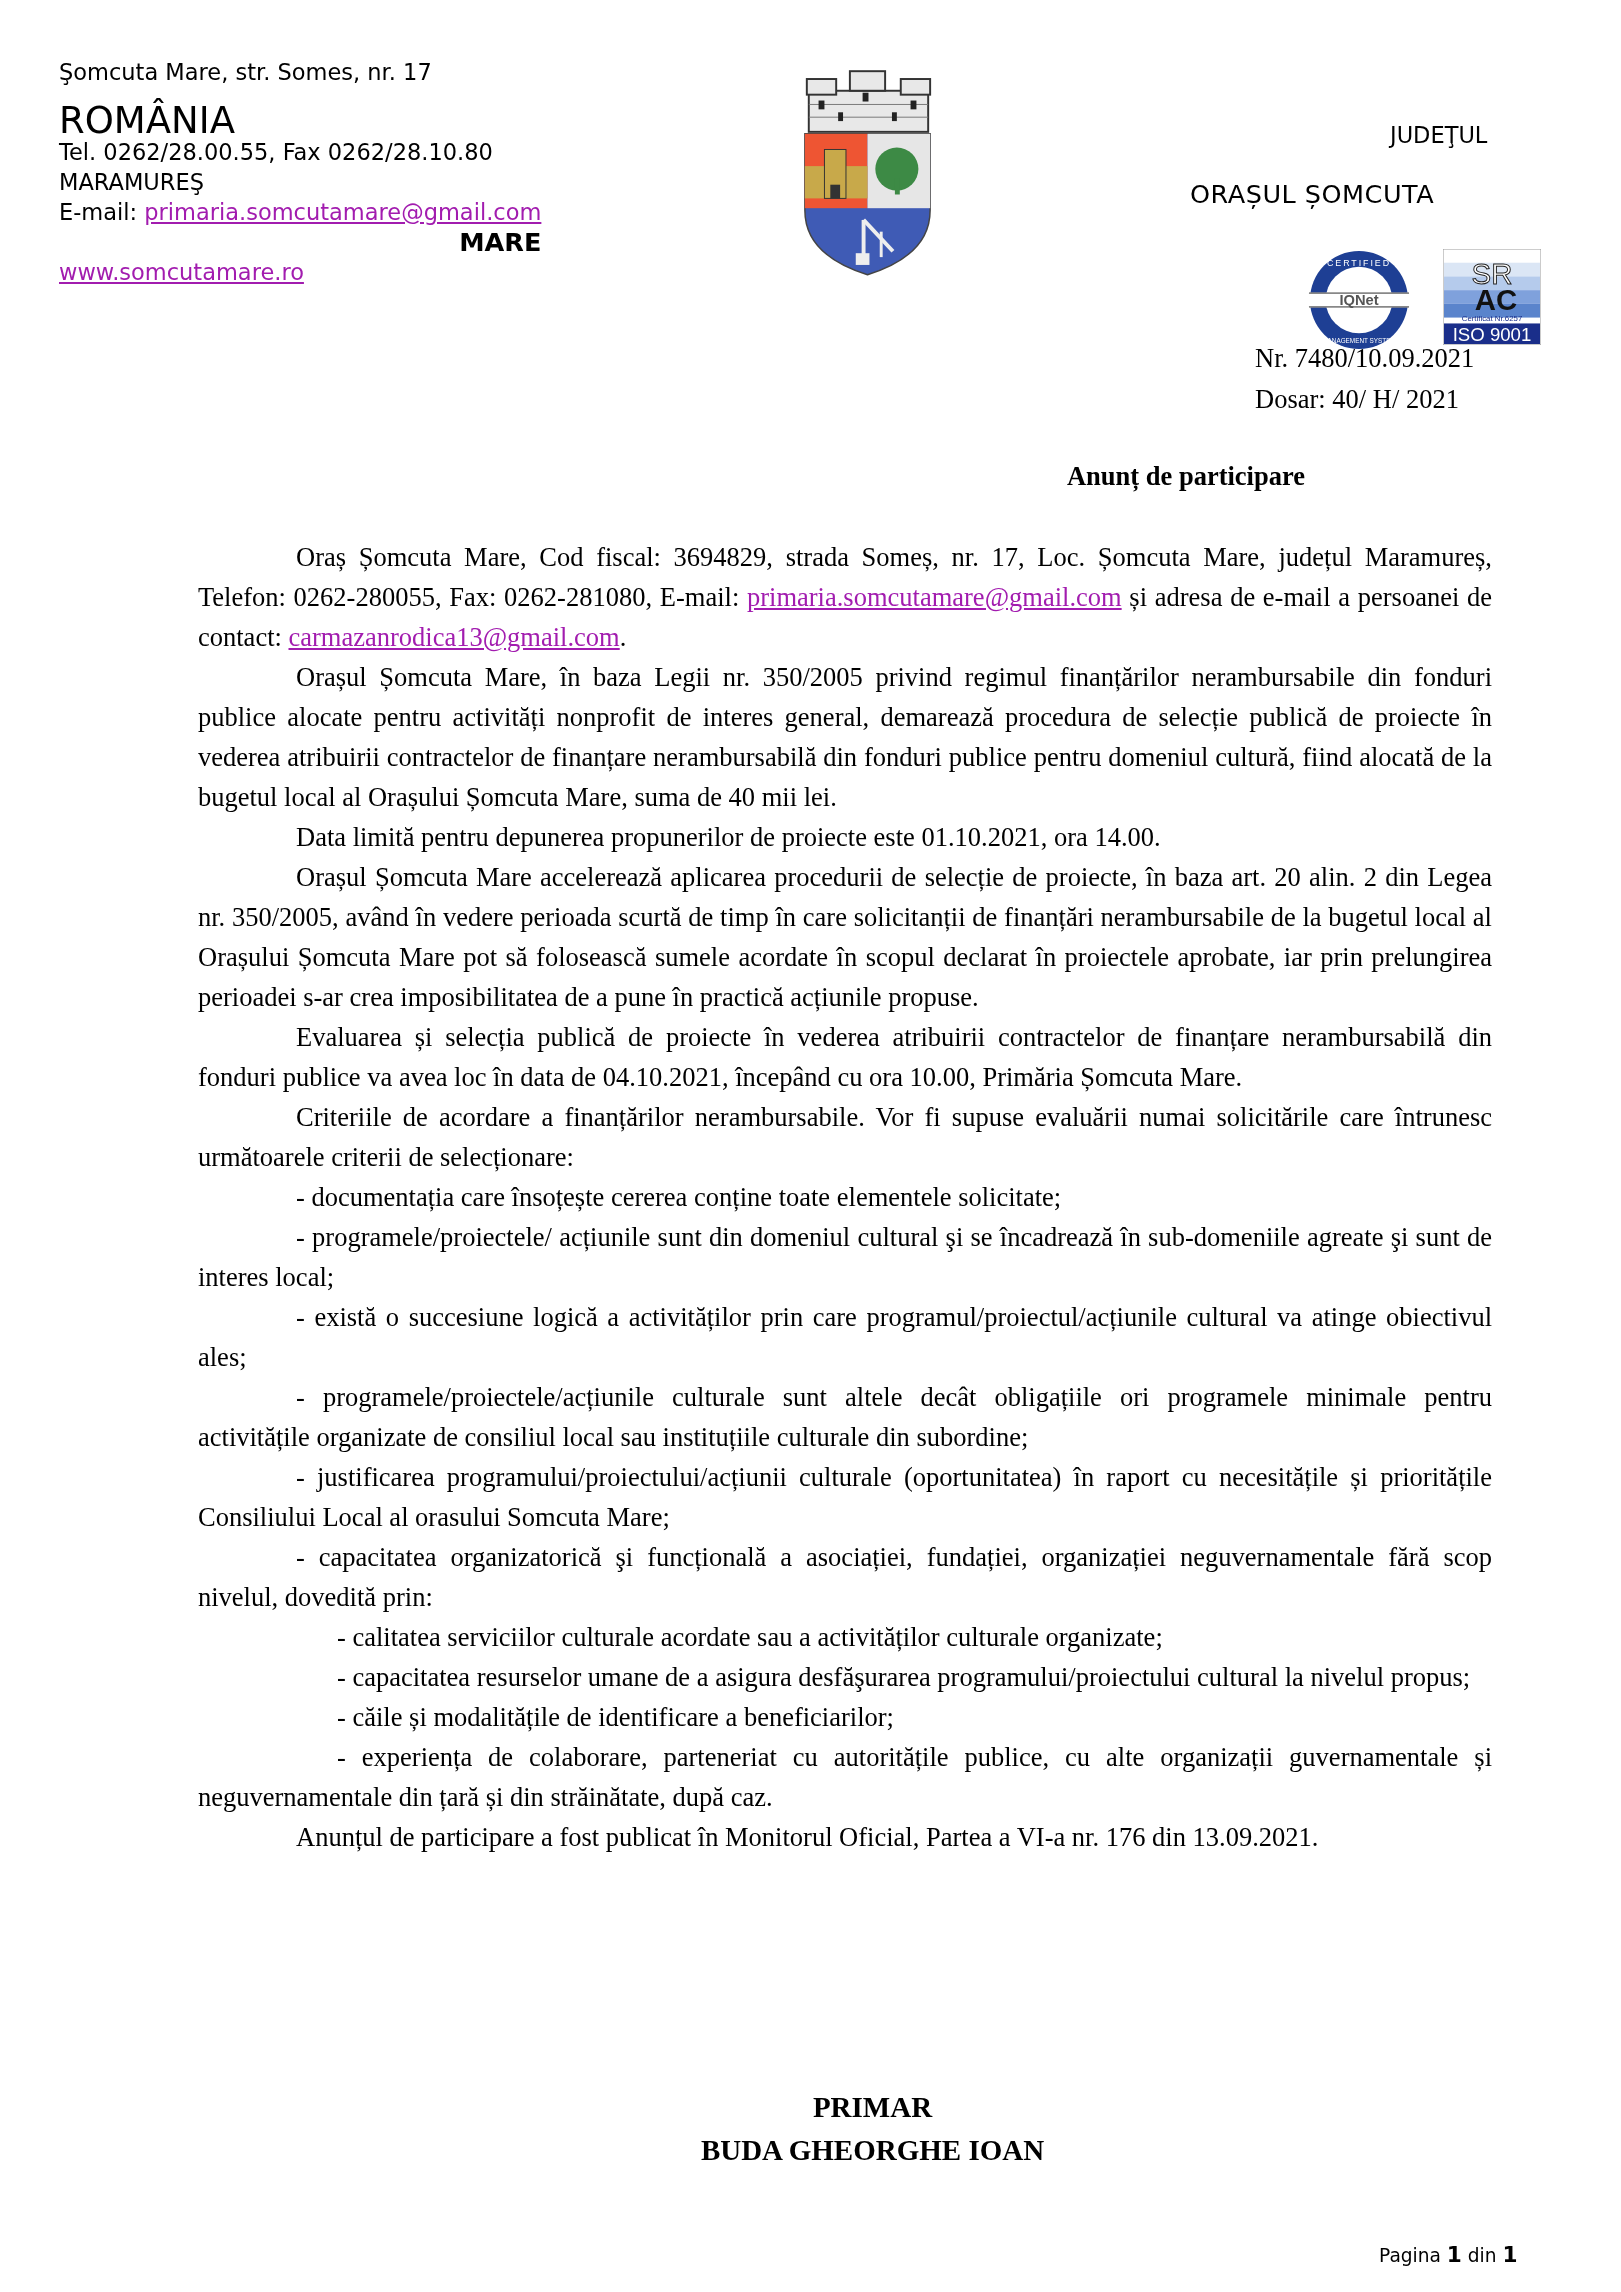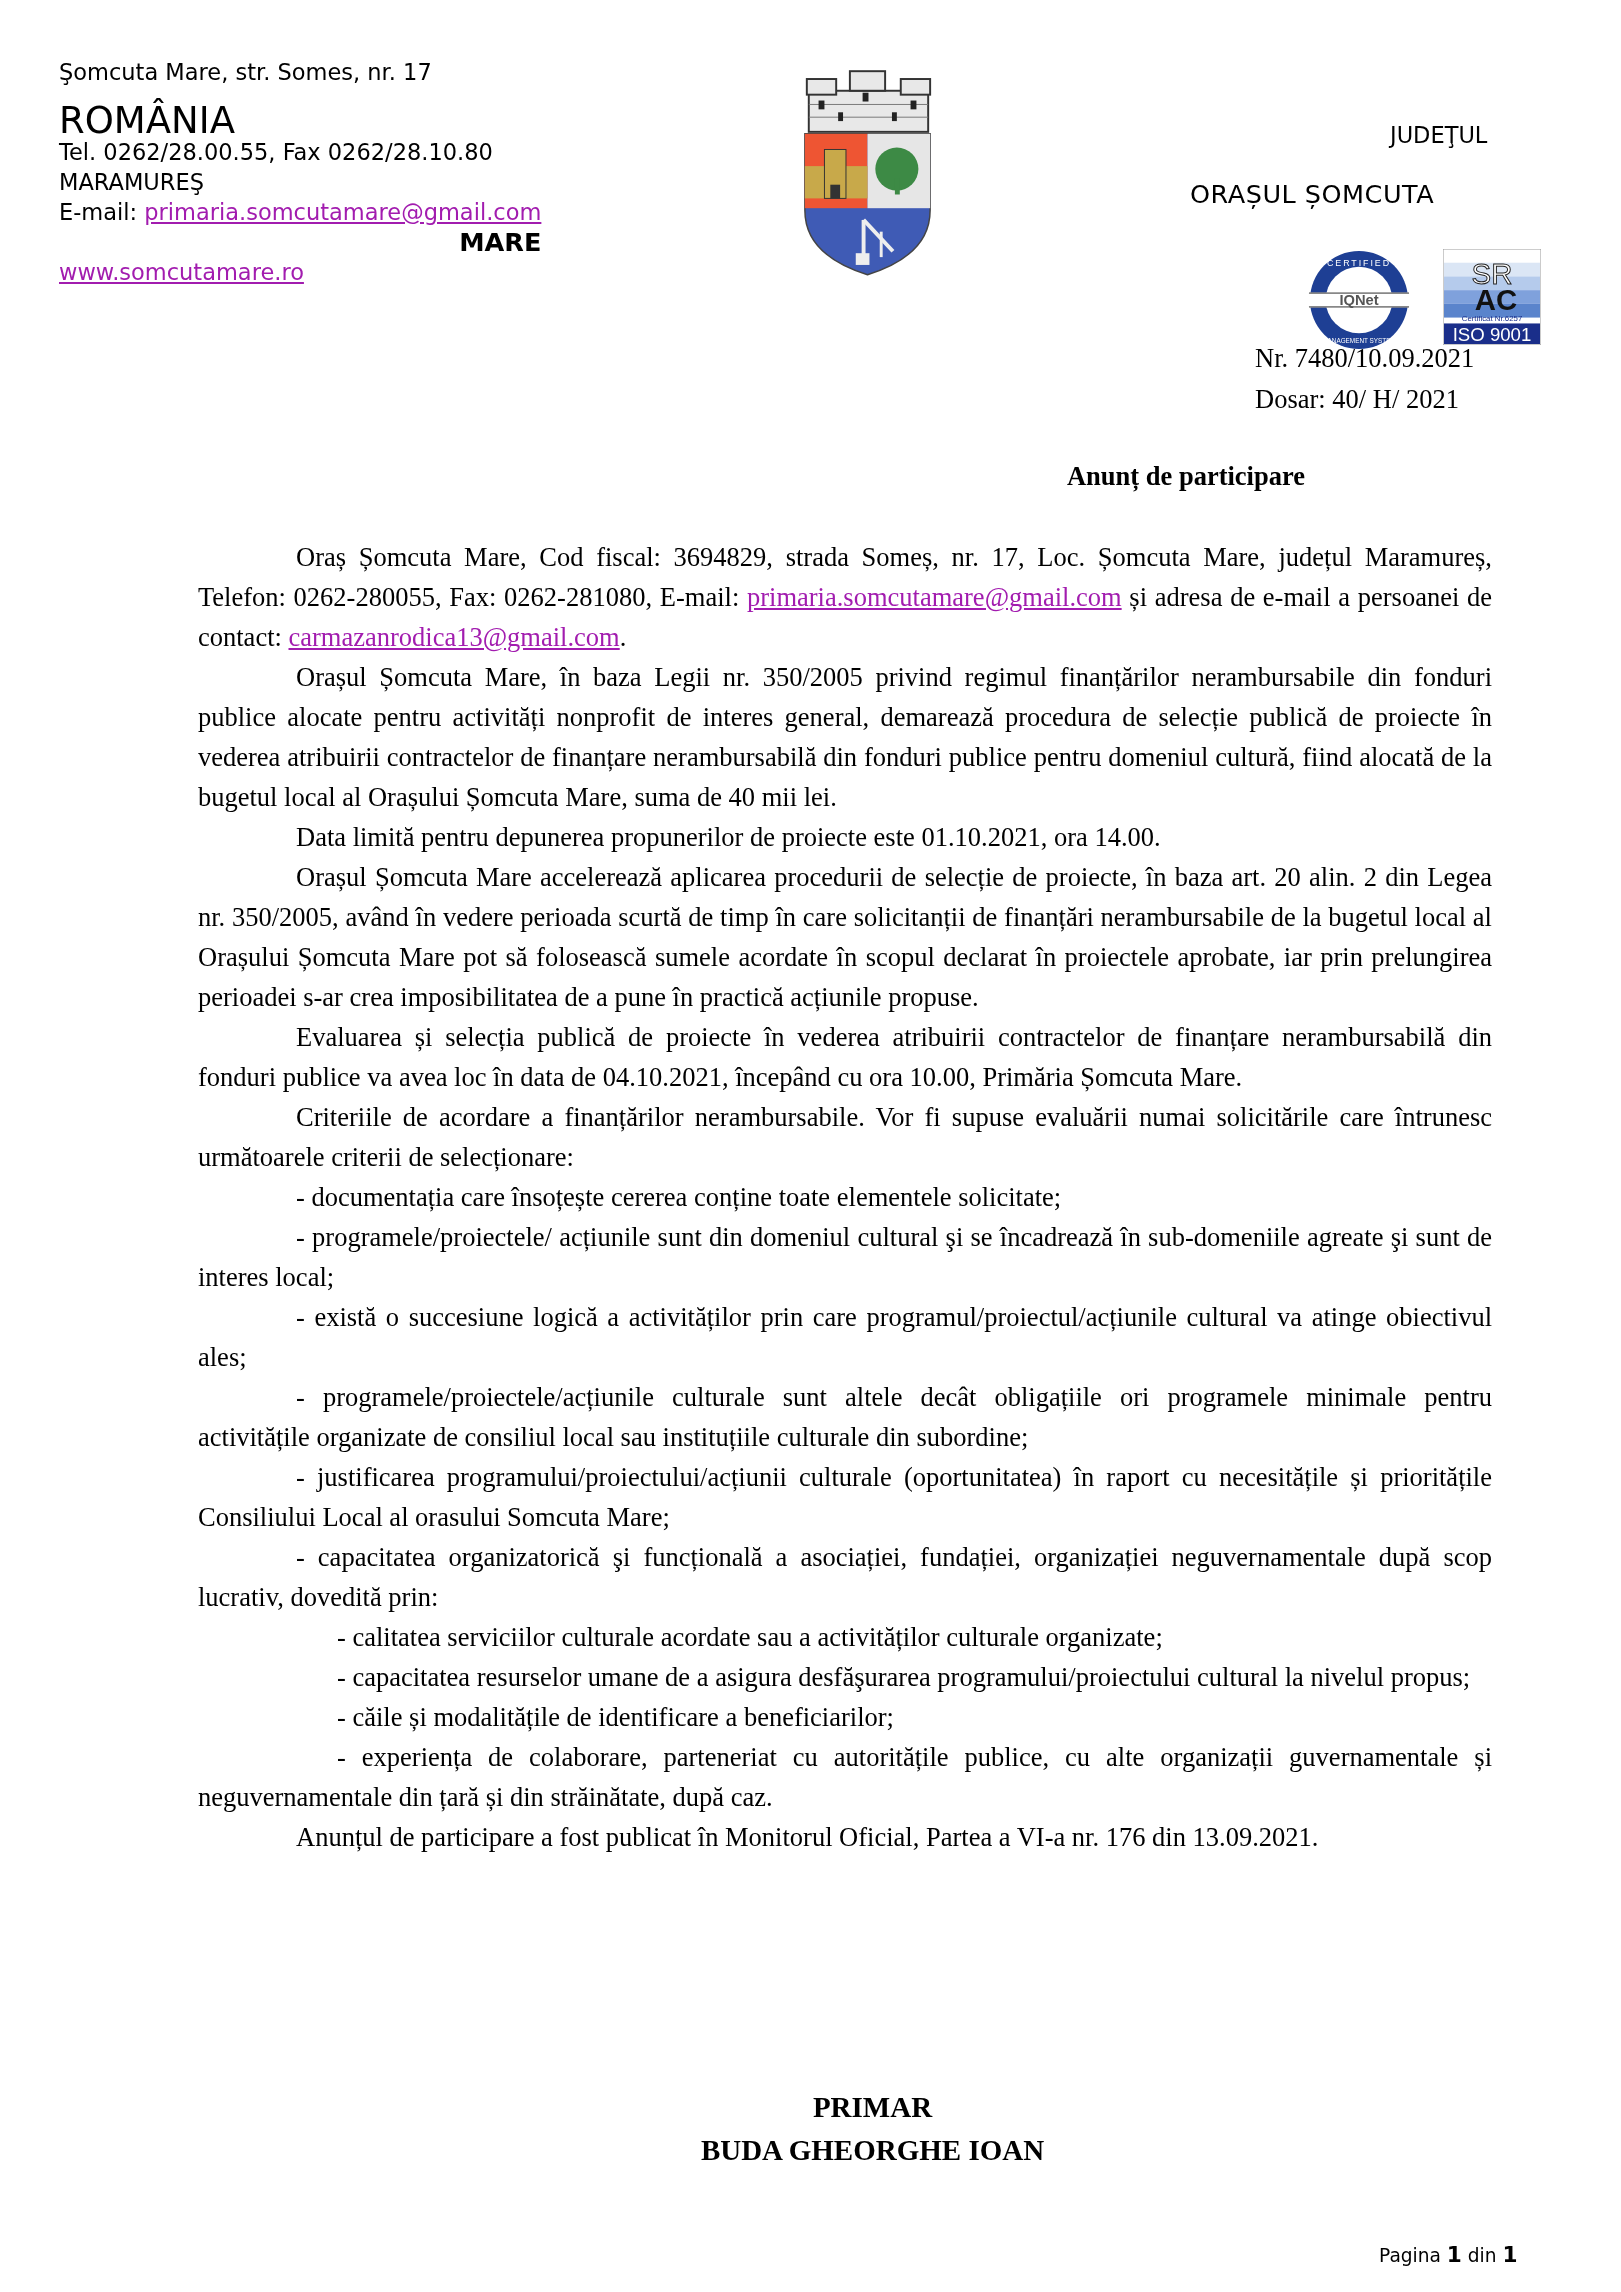--- a/index.html
+++ b/index.html
@@ -119,21 +119,21 @@
   <p>Orașul Șomcuta Mare, în baza Legii nr. 350/2005 privind regimul finanțărilor nerambursabile din fonduri publice alocate pentru activități nonprofit de interes general, demarează procedura de selecție publică de proiecte în vederea atribuirii contractelor de finanțare nerambursabilă din fonduri publice pentru domeniul cultură, fiind alocată de la bugetul local al Orașului Șomcuta Mare, suma de 40 mii lei.</p>
   <p>Data limită pentru depunerea propunerilor de proiecte este 01.10.2021, ora 14.00.</p>
   <p>Orașul Șomcuta Mare accelerează aplicarea procedurii de selecție de proiecte, în baza art. 20 alin. 2 din Legea nr. 350/2005, având în vedere perioada scurtă de timp în care solicitanții de finanțări nerambursabile de la bugetul local al Orașului Șomcuta Mare pot să folosească sumele acordate în scopul declarat în proiectele aprobate, iar prin prelungirea perioadei s-ar crea imposibilitatea de a pune în practică acțiunile propuse.</p>
   <p>Evaluarea și selecția publică de proiecte în vederea atribuirii contractelor de finanțare nerambursabilă din fonduri publice va avea loc în data de 04.10.2021, începând cu ora 10.00, Primăria Șomcuta Mare.</p>
   <p>Criteriile de acordare a finanțărilor nerambursabile. Vor fi supuse evaluării numai solicitările care întrunesc următoarele criterii de selecționare:</p>
   <p>- documentația care însoțește cererea conține toate elementele solicitate;</p>
   <p>- programele/proiectele/ acțiunile sunt din domeniul cultural şi se încadrează în sub-domeniile agreate şi sunt de interes local;</p>
   <p>- există o succesiune logică a activităților prin care programul/proiectul/acțiunile cultural va atinge obiectivul ales;</p>
   <p>- programele/proiectele/acțiunile culturale sunt altele decât obligațiile ori programele minimale pentru activitățile organizate de consiliul local sau instituțiile culturale din subordine;</p>
   <p>- justificarea programului/proiectului/acțiunii culturale (oportunitatea) în raport cu necesitățile și prioritățile Consiliului Local al orasului Somcuta Mare;</p>
-  <p>- capacitatea organizatorică şi funcțională a asociației, fundației, organizației neguvernamentale după scop lucrativ, dovedită prin:</p>
+  <p>- capacitatea organizatorică şi funcțională a asociației, fundației, organizației neguvernamentale fără scop nivelul, dovedită prin:</p>
   <p class="sub">- calitatea serviciilor culturale acordate sau a activităților culturale organizate;</p>
   <p class="sub">- capacitatea resurselor umane de a asigura desfăşurarea programului/proiectului cultural la nivelul propus;</p>
   <p class="sub">- căile și modalitățile de identificare a beneficiarilor;</p>
   <p class="sub">- experiența de colaborare, parteneriat cu autoritățile publice, cu alte organizații guvernamentale și neguvernamentale din țară și din străinătate, după caz.</p>
   <p>Anunțul de participare a fost publicat în Monitorul Oficial, Partea a VI-a nr. 176 din 13.09.2021.</p>
 </div>
 
 <div id="sign" class="serif">
   <div>PRIMAR</div>
   <div>BUDA GHEORGHE IOAN</div>

